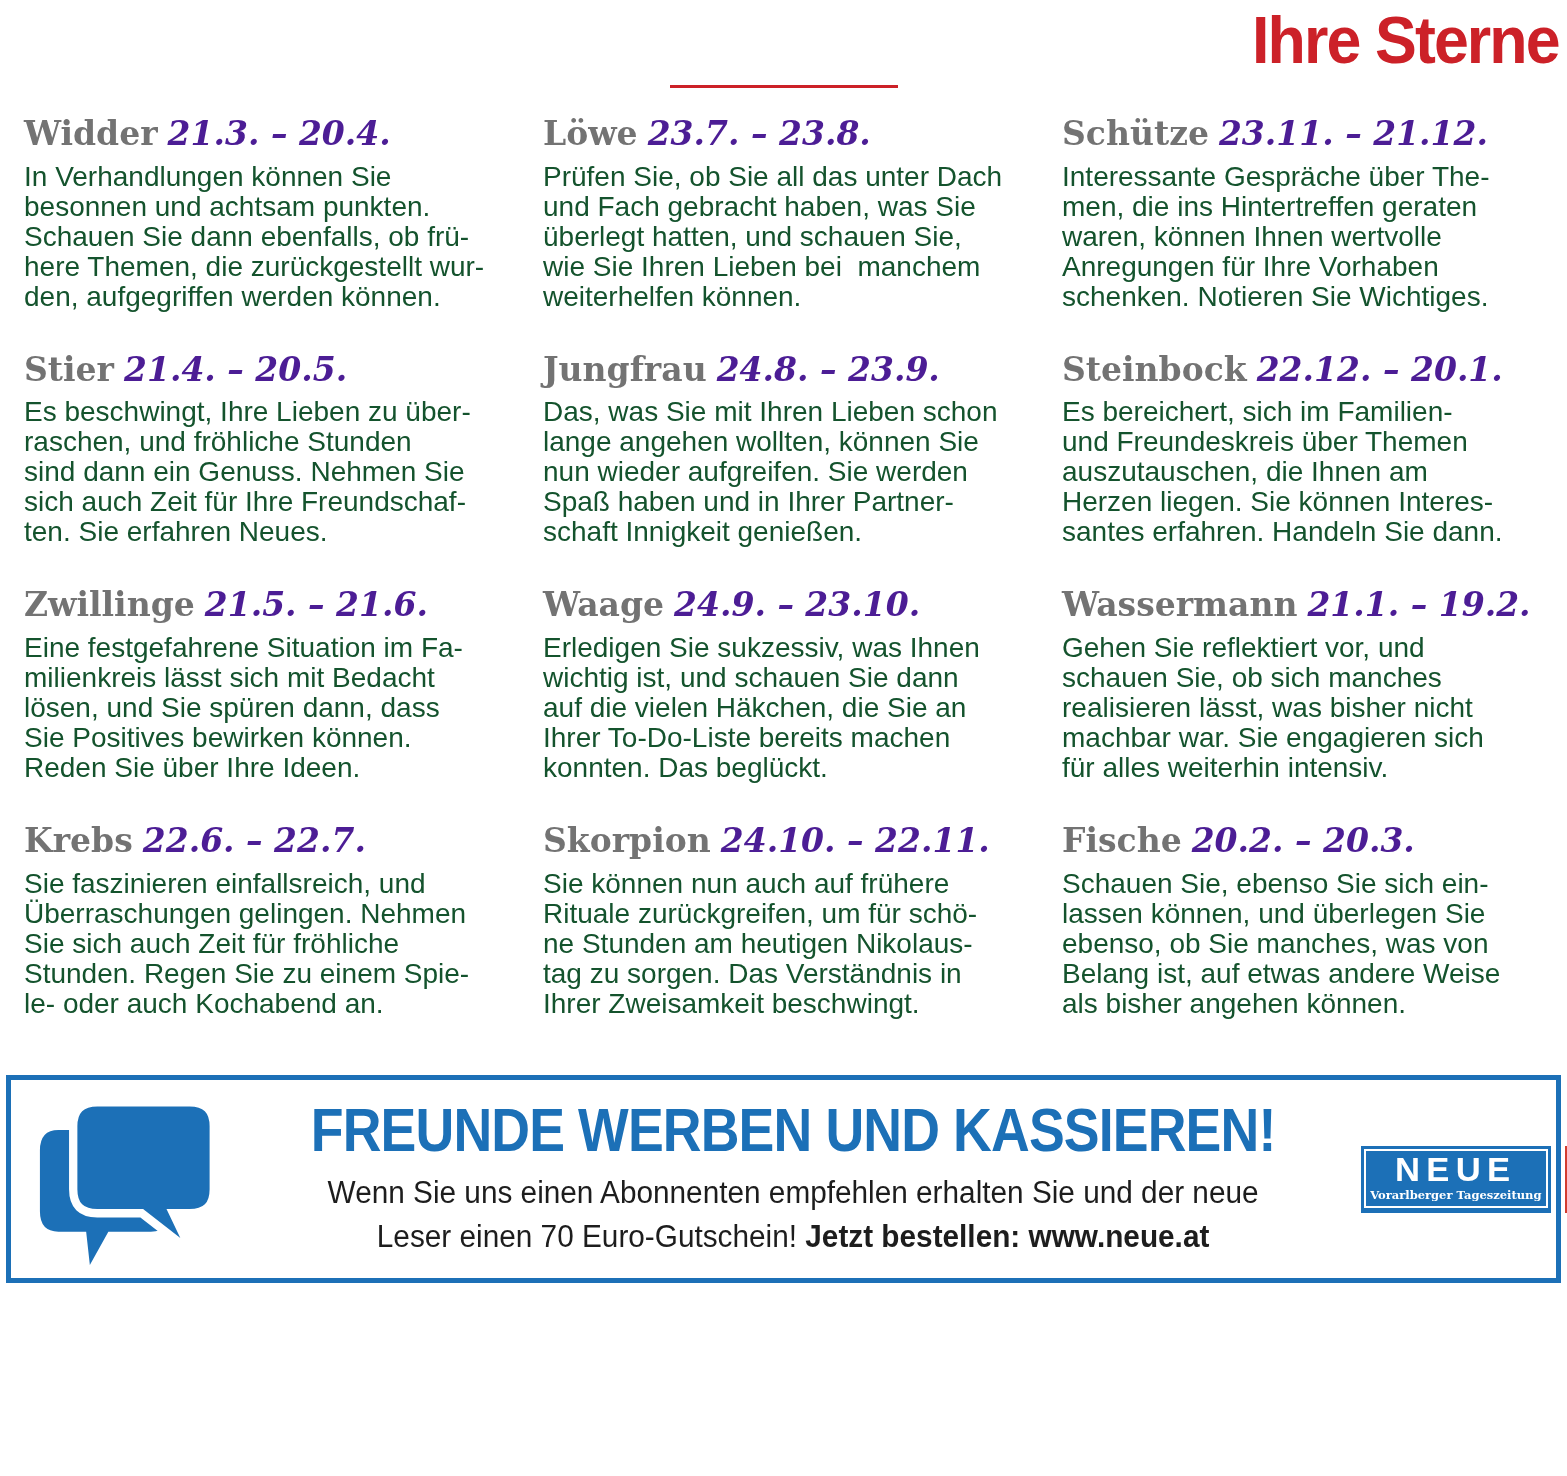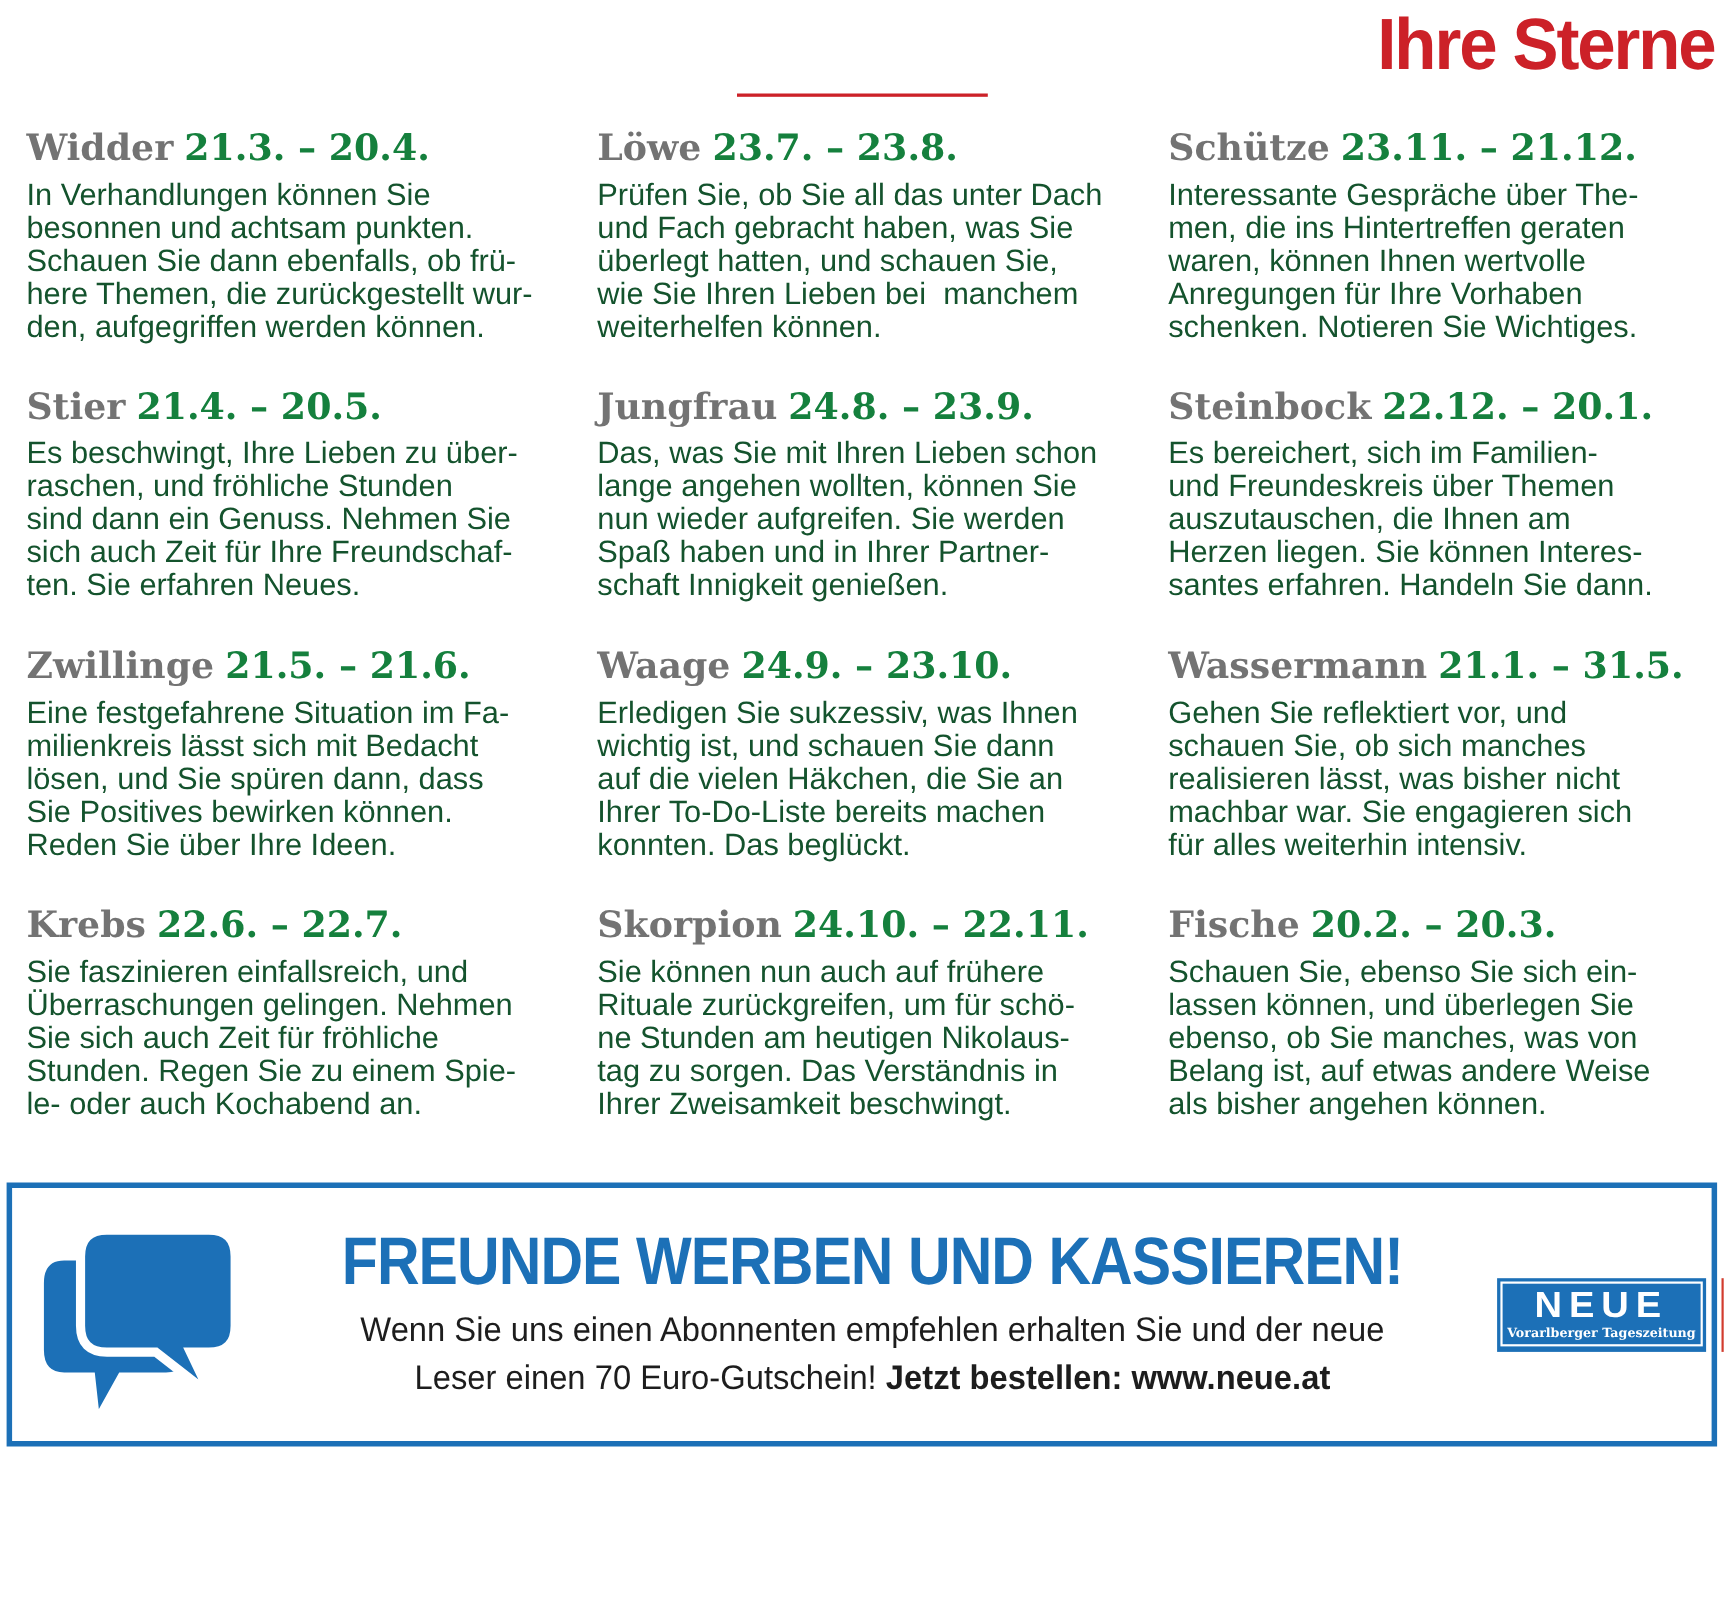--- a/index.html
+++ b/index.html
@@ -43,36 +43,37 @@
     white-space:nowrap;
   }
   .sign-name{
     font-family:"DejaVu Serif","Liberation Serif",serif;
     font-weight:bold;
     color:#737373;
   }
   .sign-dates{
     font-family:"DejaVu Serif","Liberation Serif",serif;
     font-weight:bold;
-    color:#15803d;
+    color:#4c1d95;
     margin-left:10px;
+    font-style:italic;
   }
   .sign-text{
     margin:8px 0 0 0;
     font-size:28px;
     line-height:30px;
     color:#14532d;
     white-space:pre;
   }
   
   .banner{
     box-sizing:border-box;
     margin:18px 6px 0 6px;
     border:5px solid #1c70b7;
-    height:240px;
+    height:208px;
     display:flex;
     align-items:center;
     padding:1px 18px 0 14px;
     gap:20px;
     background:#ffffff;
   }
   .bubble-wrap{ flex:0 0 200px; display:flex; justify-content:center; }
   .banner-center{ flex:1 1 auto; text-align:center; }
   .banner-headline{
     display:inline-block;
@@ -246,21 +247,21 @@
         <span class="sign-name">Steinbock</span><span class="sign-dates">22.12. – 20.1.</span>
       </h2>
       <p class="sign-text">Es bereichert, sich im Familien-
 und Freundeskreis über Themen
 auszutauschen, die Ihnen am
 Herzen liegen. Sie können Interes-
 santes erfahren. Handeln Sie dann.</p>
     </section>
     <section class="sign">
       <h2 class="sign-head">
-        <span class="sign-name">Wassermann</span><span class="sign-dates">21.1. – 31.5.</span>
+        <span class="sign-name">Wassermann</span><span class="sign-dates">21.1. – 19.2.</span>
       </h2>
       <p class="sign-text">Gehen Sie reflektiert vor, und
 schauen Sie, ob sich manches
 realisieren lässt, was bisher nicht
 machbar war. Sie engagieren sich
 für alles weiterhin intensiv.</p>
     </section>
     <section class="sign">
       <h2 class="sign-head">
         <span class="sign-name">Fische</span><span class="sign-dates">20.2. – 20.3.</span>

